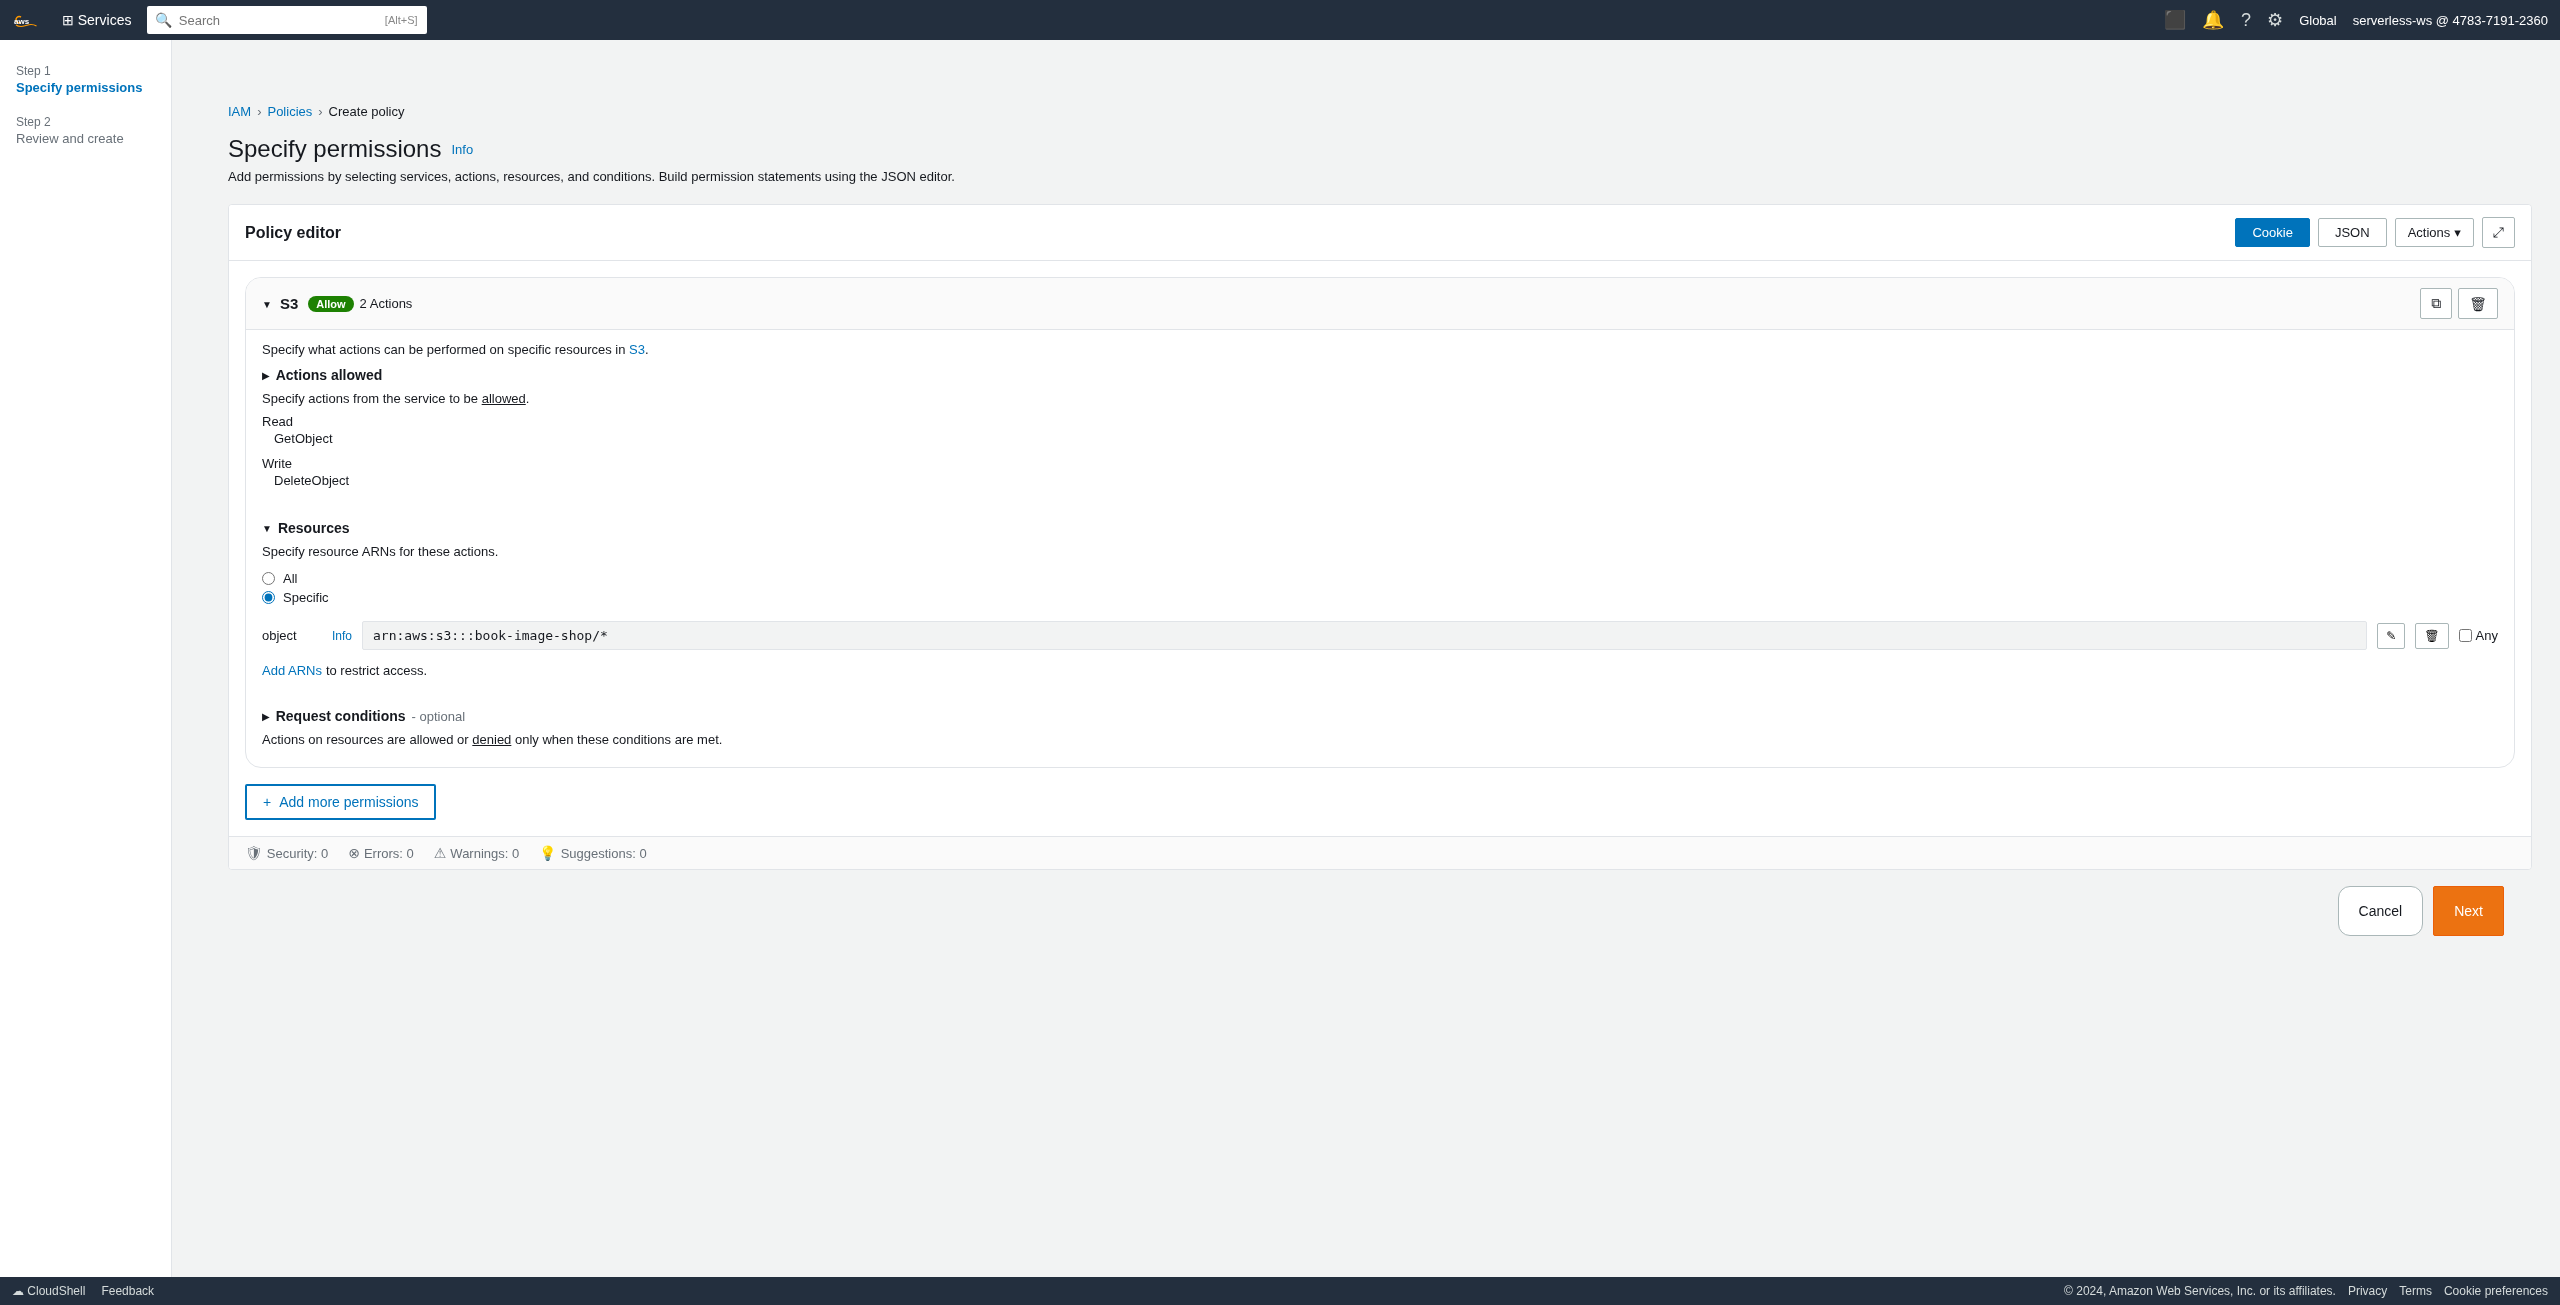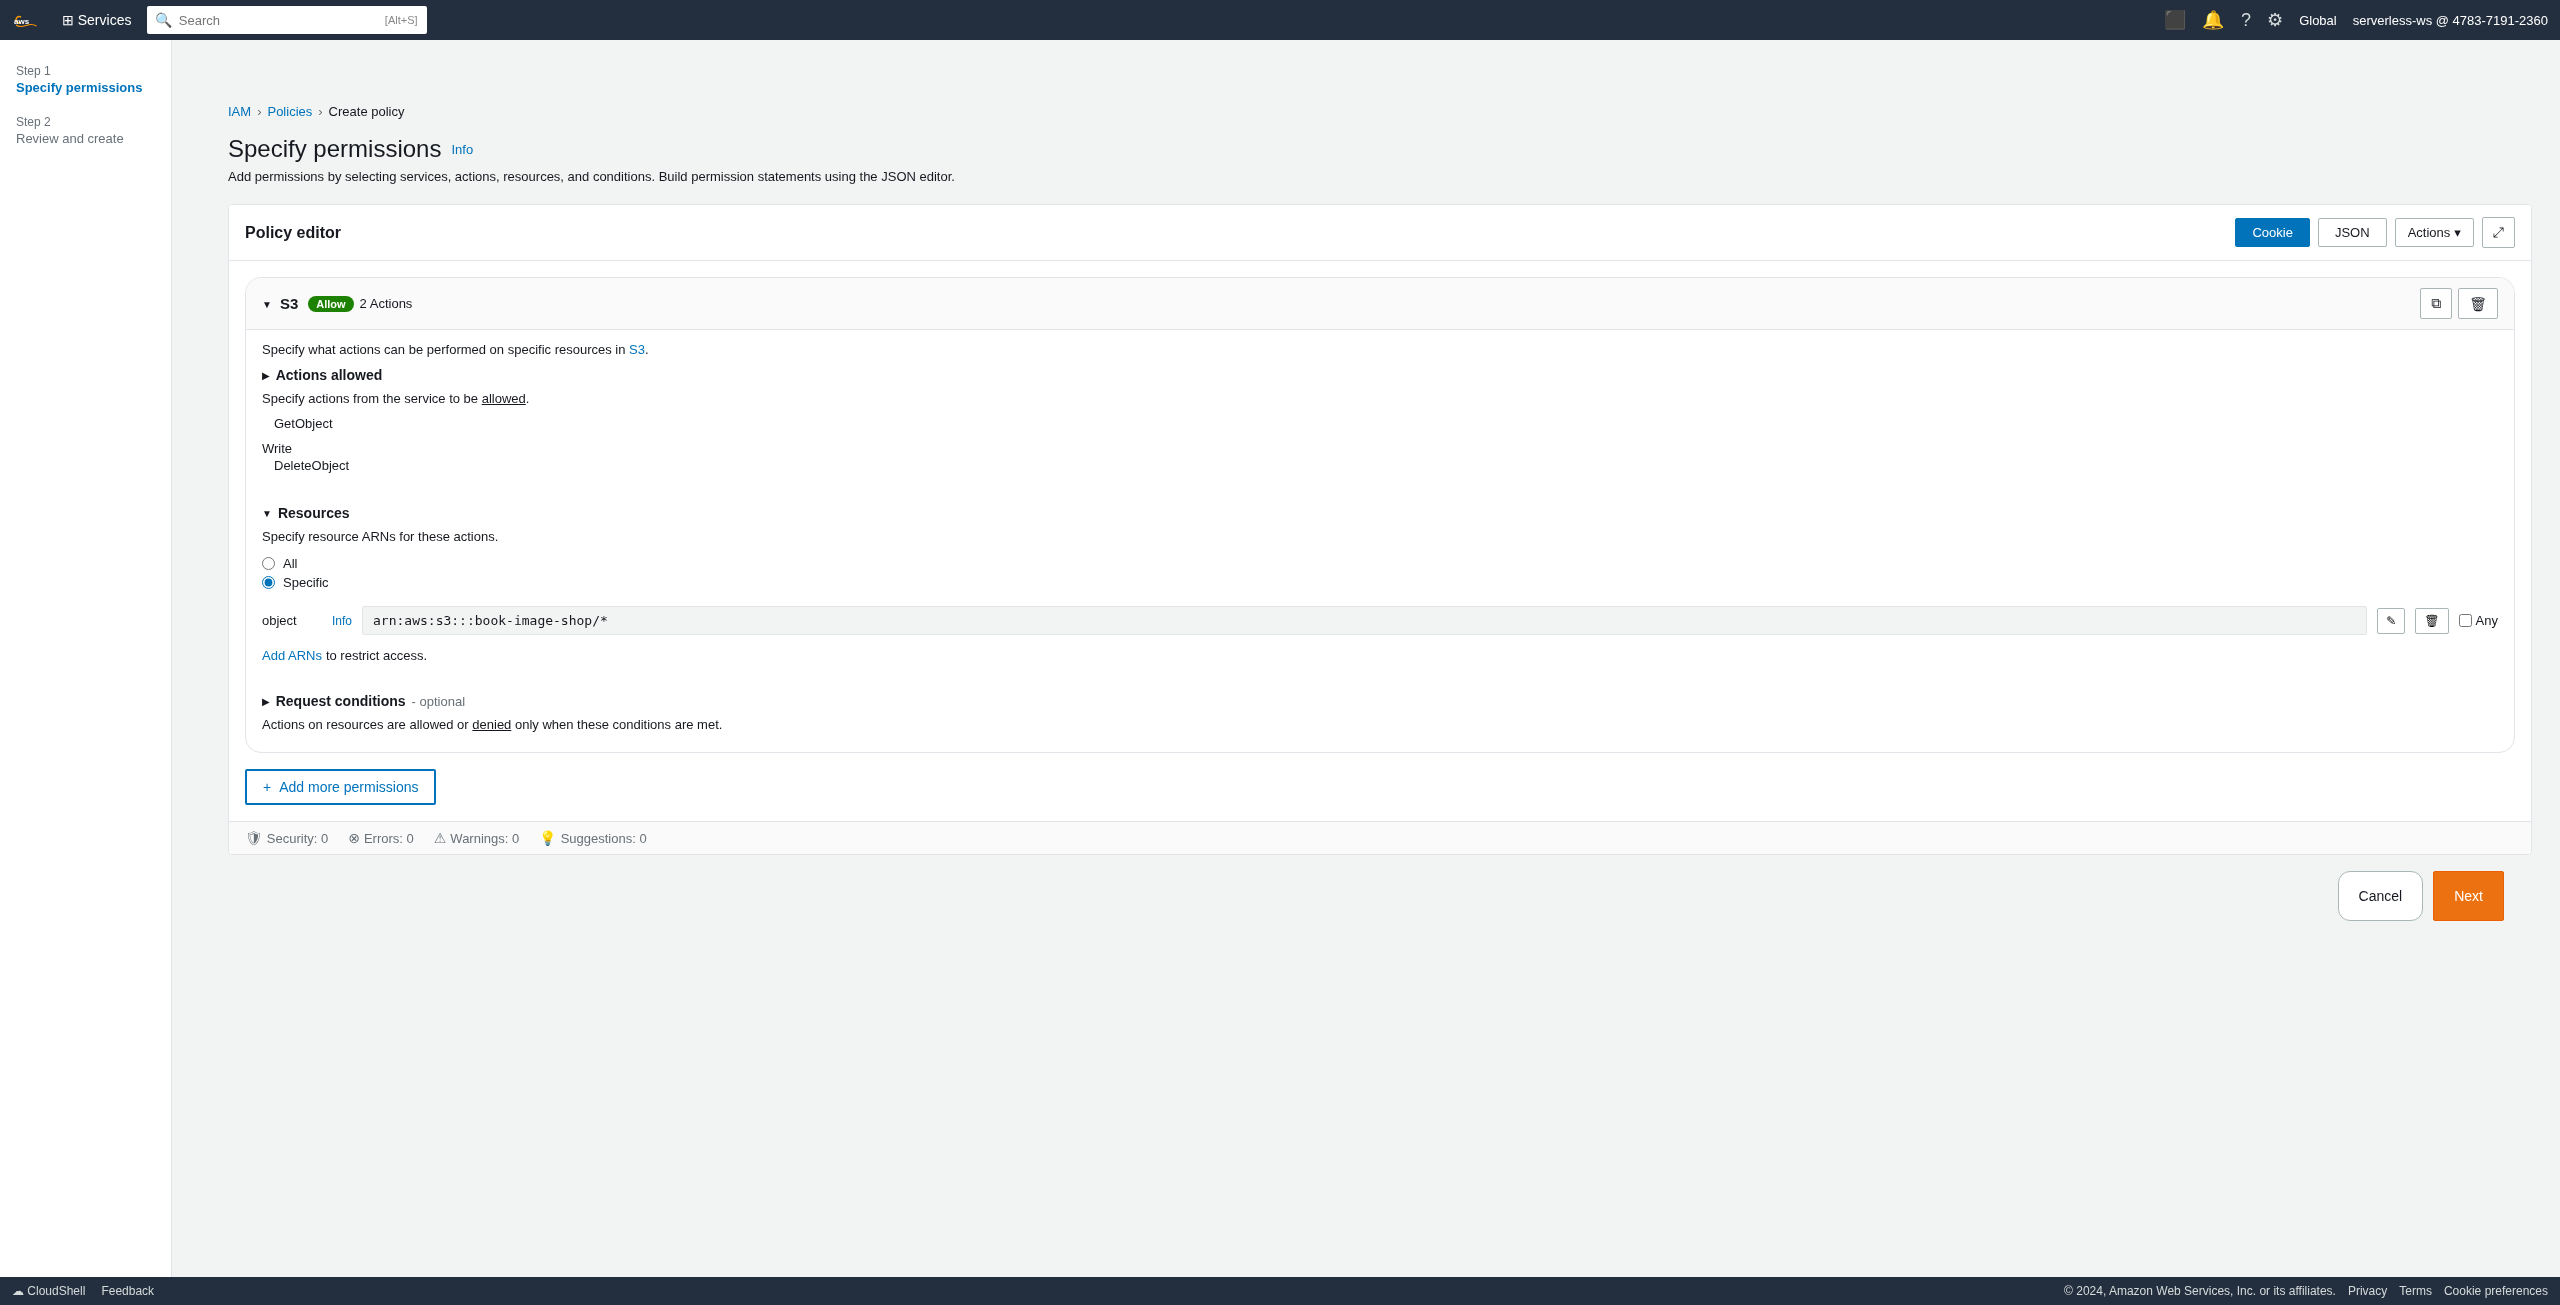--- a/index.html
+++ b/index.html
@@ -334,20 +334,21 @@
 
       <div class="section">
         <div class="section-header">
           <span class="chevron-right section-toggle"></span>
           <span class="section-title">Actions allowed</span>
         </div>
         <div class="section-desc">
           Specify actions from the service to be <span style="text-decoration:underline;">allowed</span>.
         </div>
         <div class="action-group">
+          <div class="action-group-label">Read</div>
           <div class="action-item">GetObject</div>
         </div>
         <div class="action-group">
           <div class="action-group-label">Write</div>
           <div class="action-item">DeleteObject</div>
         </div>
       </div>
 
       <div class="section">
         <div class="section-header">

